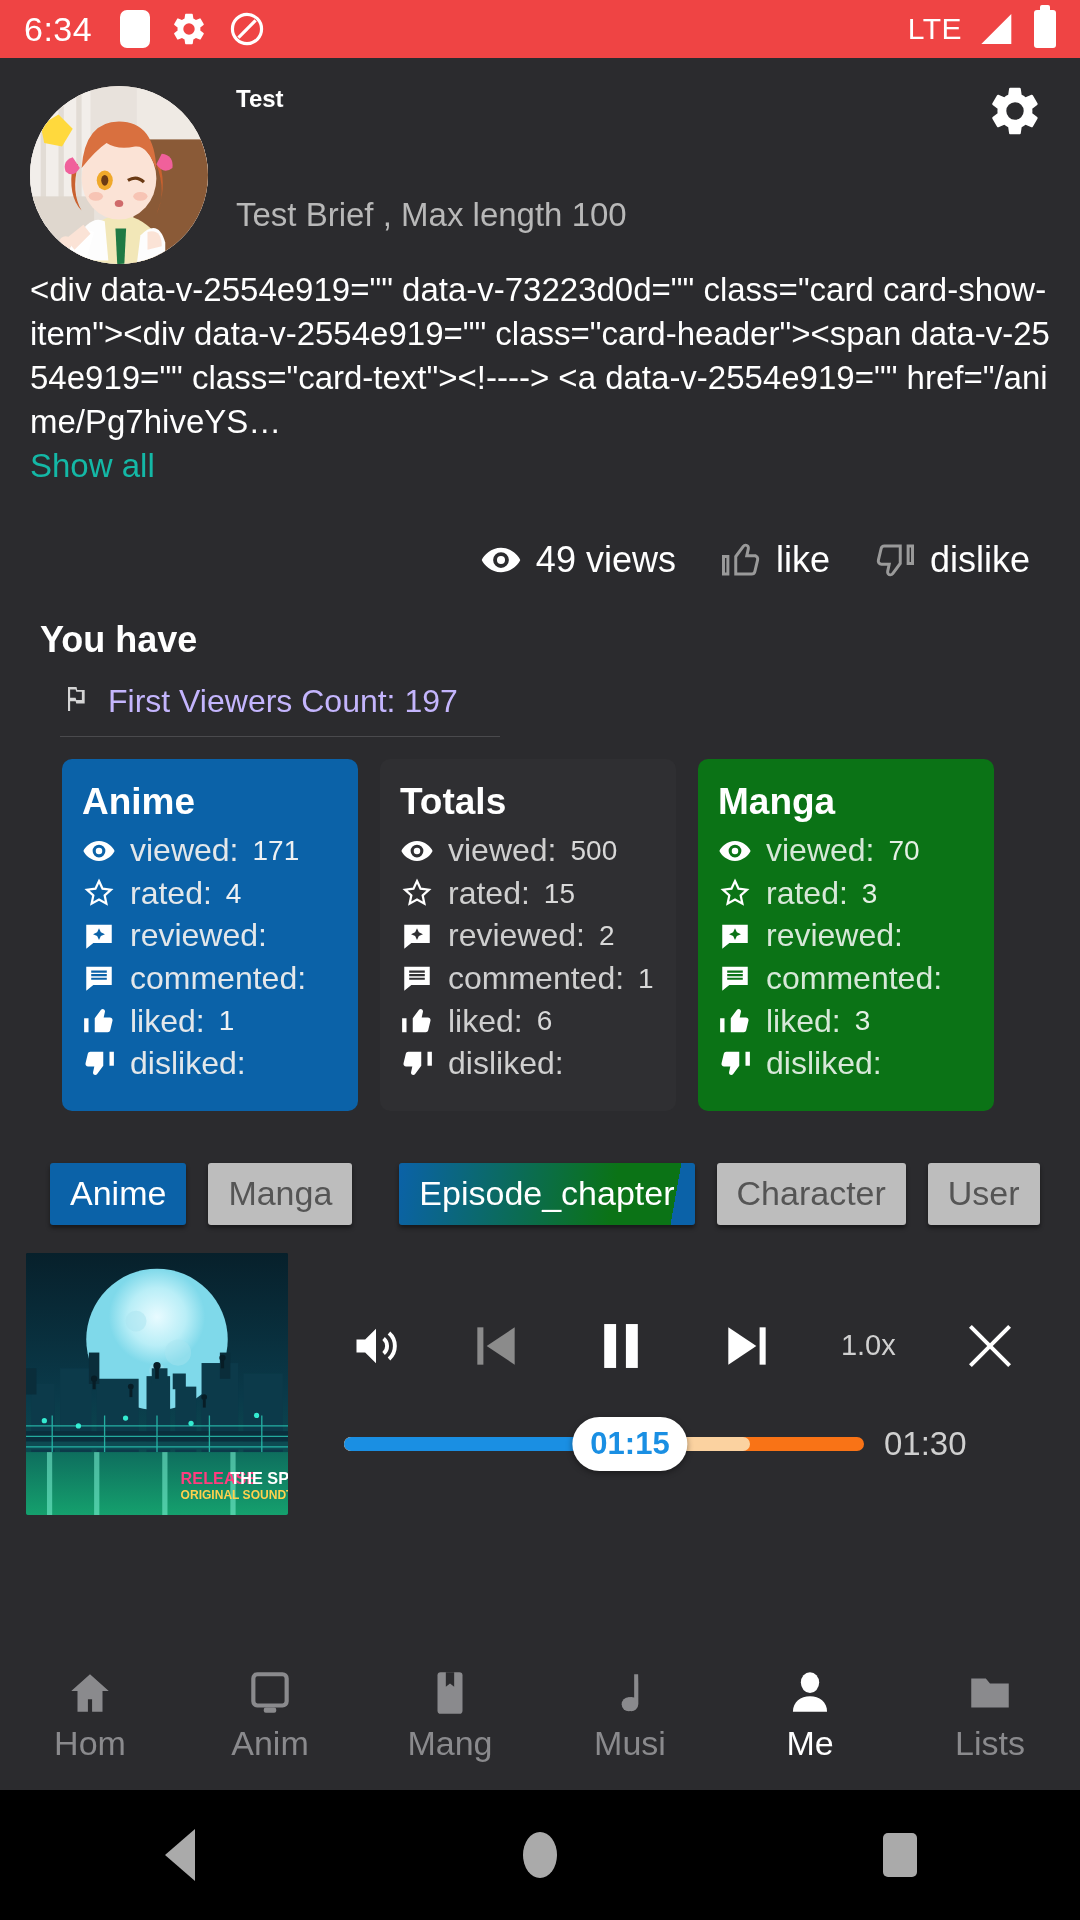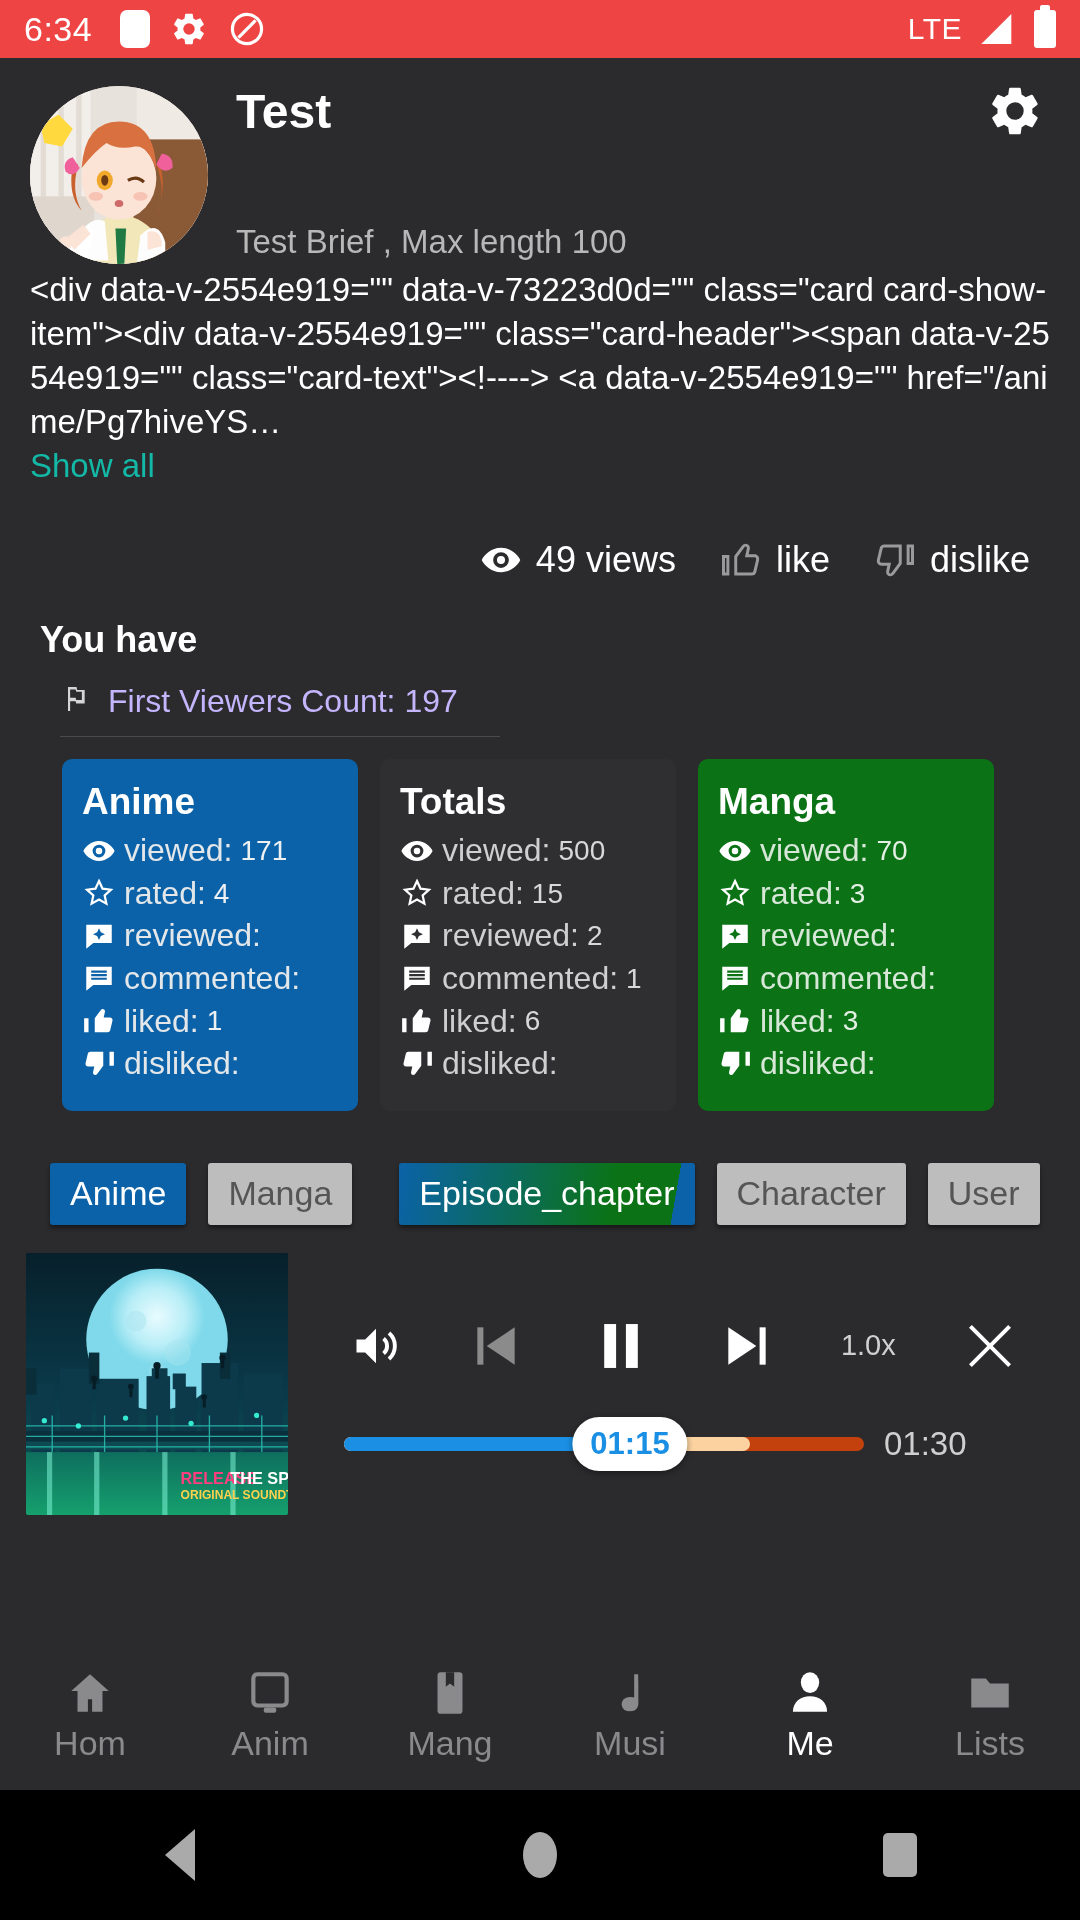--- a/index.html
+++ b/index.html
@@ -31,21 +31,21 @@
     padding:28px 30px 0 30px;
     display:flex; align-items:flex-start; position:relative;
   }
   .avatar {
     width:178px; height:178px; border-radius:50%;
     overflow:hidden; flex:0 0 178px; background:#d8cfc6;
     position:relative;
   }
   .avatar svg { display:block; width:100%; height:100%; }
   .prof-right { margin-left:28px; flex:1; }
-  .prof-name { font-size:48px; font-weight:bold; color:#fff; line-height:1.1; }
+  .prof-name { font-size:24px; font-weight:bold; color:#fff; line-height:1.1; }
   .prof-brief {
     font-size:33px; color:#b8b8b8; margin-top:84px;
   }
   .gear-btn {
     position:absolute; right:30px; top:18px;
     width:70px; height:70px; display:flex; align-items:center; justify-content:center;
   }
   .gear-btn svg { width:58px; height:58px; fill:#fff; }
 
   
@@ -88,21 +88,21 @@
   }
   .card {
     border-radius:10px; padding:22px 20px 26px 20px;
     width:296px; min-height:328px;
   }
   .card.anime  { background:#0b62a8; }
   .card.totals { background:#2f2f32; }
   .card.manga  { background:#0b7316; }
   .card-title { font-size:37px; font-weight:bold; color:#fff; margin-bottom:6px; }
   .stat-line {
-    display:flex; align-items:center; gap:8px;
+    display:flex; align-items:center; gap:14px;
     font-size:32px; line-height:1.33; color:#e3e7ea;
     white-space:nowrap;
   }
   .stat-line .si { width:34px; height:34px; flex:0 0 34px; fill:#fff; }
   .stat-line .sv { font-size:28px; color:#eef1f3; }
   .card.totals .stat-line { color:#cfcfcf; }
   .card.totals .stat-line .sv { color:#d8d8d8; }
   .card.manga  .stat-line { color:#d7e8d8; }
   .card.manga  .stat-line .sv { color:#e4f0e4; }
 
@@ -133,21 +133,21 @@
     display:flex; align-items:center; justify-content:space-between;
     padding:62px 32px 0 36px;
   }
   .ctrl { display:flex; align-items:center; justify-content:center; }
   .ctrl svg { fill:#fff; }
   .ctrl.dim svg { fill:#8b8b8b; }
   .speed { font-size:29px; color:#d0d0d0; }
   .seekwrap { display:flex; align-items:center; padding:48px 0 0 30px; gap:20px; }
   .seekbar {
     position:relative; flex:1; height:14px; border-radius:7px;
-    background:#c2410c; max-width:520px;text-align:right;
+    background:#f97316; max-width:520px;text-align:right;
   }
   .seek-buffer { position:absolute; left:0; top:0; bottom:0; width:78%; background:#fbd2a0; border-radius:7px; }
   .seek-played { position:absolute; left:0; top:0; bottom:0; width:55%; background:#1a8fe3; border-radius:7px; }
   .seek-thumb {
     position:absolute; left:55%; top:50%; transform:translate(-50%,-50%);
     background:#fff; color:#1a8fe3; font-weight:bold; font-size:31px;
     padding:9px 18px; border-radius:30px; white-space:nowrap;
     box-shadow:0 2px 6px rgba(0,0,0,.4);
   }
   .seek-total { font-size:33px; color:#cfcfcf; white-space:nowrap; }

